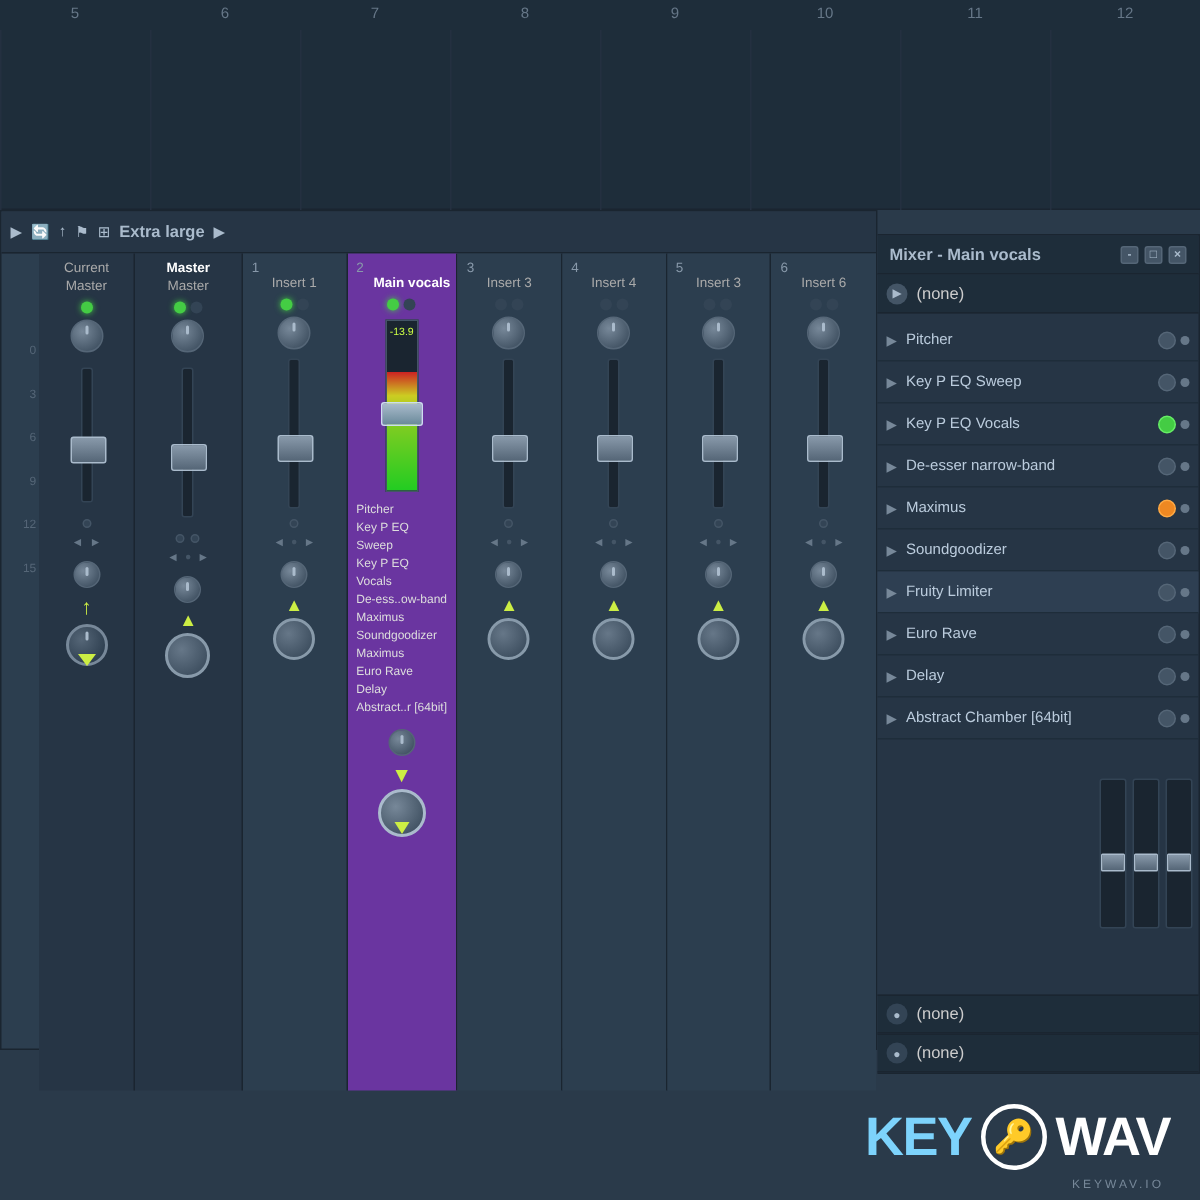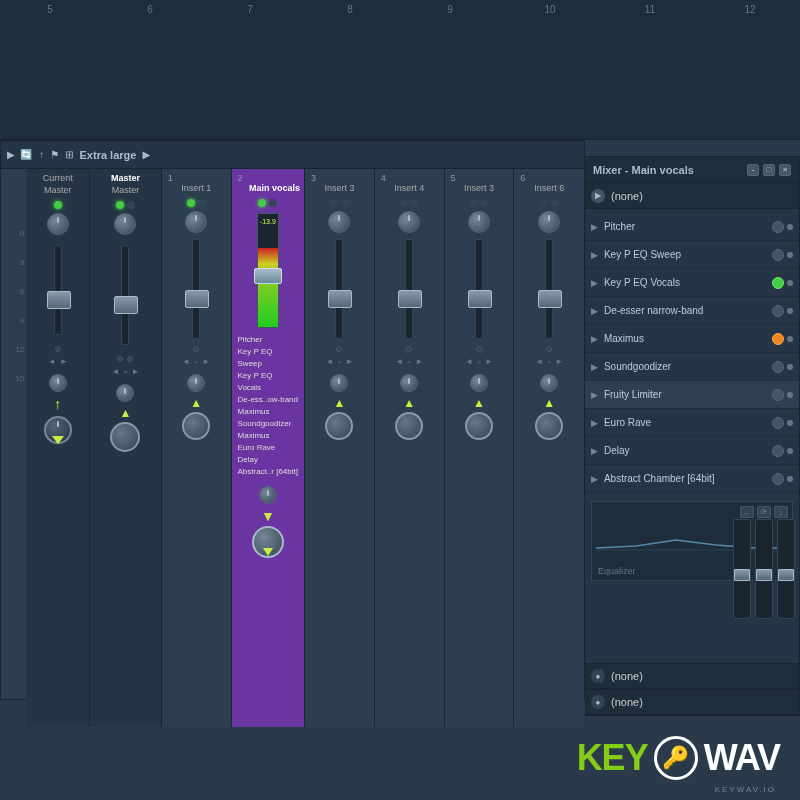--- a/index.html
+++ b/index.html
@@ -408,21 +408,21 @@
       position: absolute;
       bottom: 20px;
       right: 20px;
       display: flex;
       align-items: center;
       gap: 6px;
     }
     .watermark-key {
       font-size: 36px;
       font-weight: 900;
-      color: #84cc16;
+      color: #7dd3fc;
       letter-spacing: -1px;
     }
     .watermark-icon {
       width: 44px;
       height: 44px;
       border-radius: 50%;
       border: 3px solid white;
       display: flex;
       align-items: center;
       justify-content: center;
@@ -856,33 +856,20 @@
     <div class="slot-item">
       <span class="slot-arrow">▶</span>
       <span class="slot-name">Abstract Chamber [64bit]</span>
       <div class="slot-controls">
         <div class="slot-circle"></div>
         <div class="slot-dot"></div>
       </div>
     </div>
   </div>
 
-  <div class="eq-section">
-    <div class="eq-controls">
-      <div class="eq-btn">↔</div>
-      <div class="eq-btn">⟳</div>
-      <div class="eq-btn">↕</div>
-    </div>
-    <span class="eq-label">Equalizer</span>
-
-    <svg width="195" height="60" style="position:absolute;top:8px;left:4px;">
-      <line x1="0" y1="40" x2="195" y2="40" stroke="#334455" stroke-width="1"></line>
-      <polyline points="0,38 40,36 80,30 120,35 160,38 195,38" fill="none" stroke="#5588aa" stroke-width="1.5"></polyline>
-    </svg>
-  </div>
 
   <div class="send-section">
     <div class="send-fader">
       <div class="send-fader-knob"></div>
     </div>
     <div class="send-fader">
       <div class="send-fader-knob"></div>
     </div>
     <div class="send-fader">
       <div class="send-fader-knob"></div>

